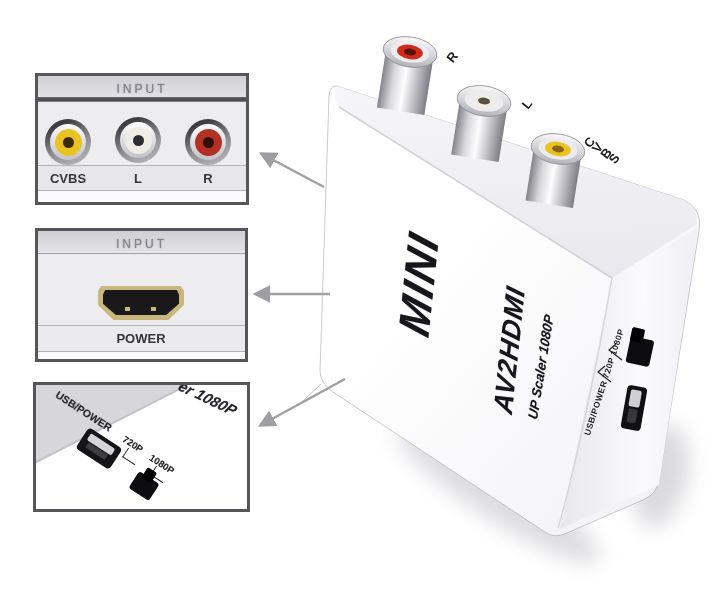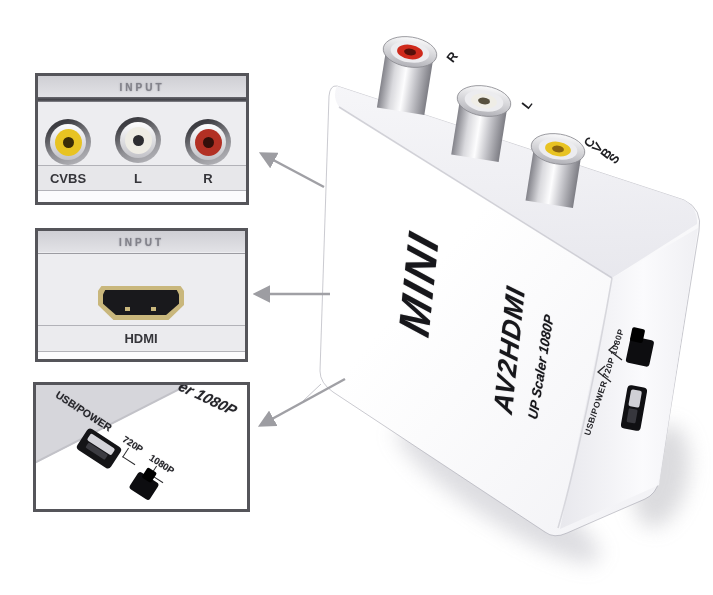--- a/index.html
+++ b/index.html
@@ -30,21 +30,21 @@
   .lbl-l   {left:527px;top:104px;}
   .lbl-cvbs{left:602px;top:150px;letter-spacing:1px;}
   
   .inset{position:absolute;border:3px solid #55555a;background:#ededf0;overflow:hidden;}
   .inset-input {left:35px;top:73px; width:208px;height:126px;}
   .inset-output{left:35px;top:228px;width:207px;height:128px;}
   .inset-power {left:33px;top:382px;width:211px;height:124px;background:#ffffff;}
   .strip-header{position:absolute;left:0;top:0;right:0;height:21px;
                 background:linear-gradient(#cfcfd4,#e2e2e6);}
   .strip-header .hdr-txt{position:absolute;left:50%;top:6px;transform:translateX(-50%);
-                font-size:10px;letter-spacing:3px;color:#82828a;font-weight:bold;
+                font-size:12px;letter-spacing:3px;color:#82828a;font-weight:normal;
                 text-shadow:0 0 1.5px rgba(130,130,140,.9);}
   .seam-dark{position:absolute;left:0;right:0;top:21px;height:5px;
              background:linear-gradient(#6a6a70,#3f3f45 60%,#8c8c92);}
   .hline{position:absolute;left:0;right:0;height:1px;background:#b2b2b8;}
   .label-row{position:absolute;left:0;right:0;background:#e7e7ea;}
   .bottom-strip{position:absolute;left:0;right:0;bottom:0;background:#fbfbfd;}
   
   .rca{position:absolute;width:46px;height:46px;border-radius:50%;
        background:linear-gradient(155deg,#3d3d42 18%,#8e8e93 58%,#bcbcc1);}
   .rca .ring-metal{position:absolute;left:5px;top:5px;width:36px;height:36px;border-radius:50%;
@@ -212,21 +212,21 @@
       <span class="hdr-txt">INPUT</span>
     </div>
     <div class="hline" style="top:22px;background:#9c9ca2;"></div>
     <div class="hdmi-port">
       <div class="inner"></div>
       <div class="pin" style="left:27px;"></div>
       <div class="pin" style="left:53px;"></div>
     </div>
     <div class="hline" style="top:94px;"></div>
     <div class="label-row" style="top:95px;height:25px;background:#ebebee;">
-      <span class="rca-label" style="left:103px;top:5px;">HDMI</span>
+      <span class="rca-label" style="left:103px;top:5px;">POWER</span>
     </div>
     <div class="hline" style="top:120px;"></div>
     <div class="bottom-strip" style="height:7px;"></div>
   </div>
 
   <div class="inset inset-power">
     <div class="bg-triangle"></div>
     <div class="edge-line"></div>
     <div class="pw-txt pw-print">er 1080P</div>
     <div class="pw-txt pw-usb">USB/POWER</div>

